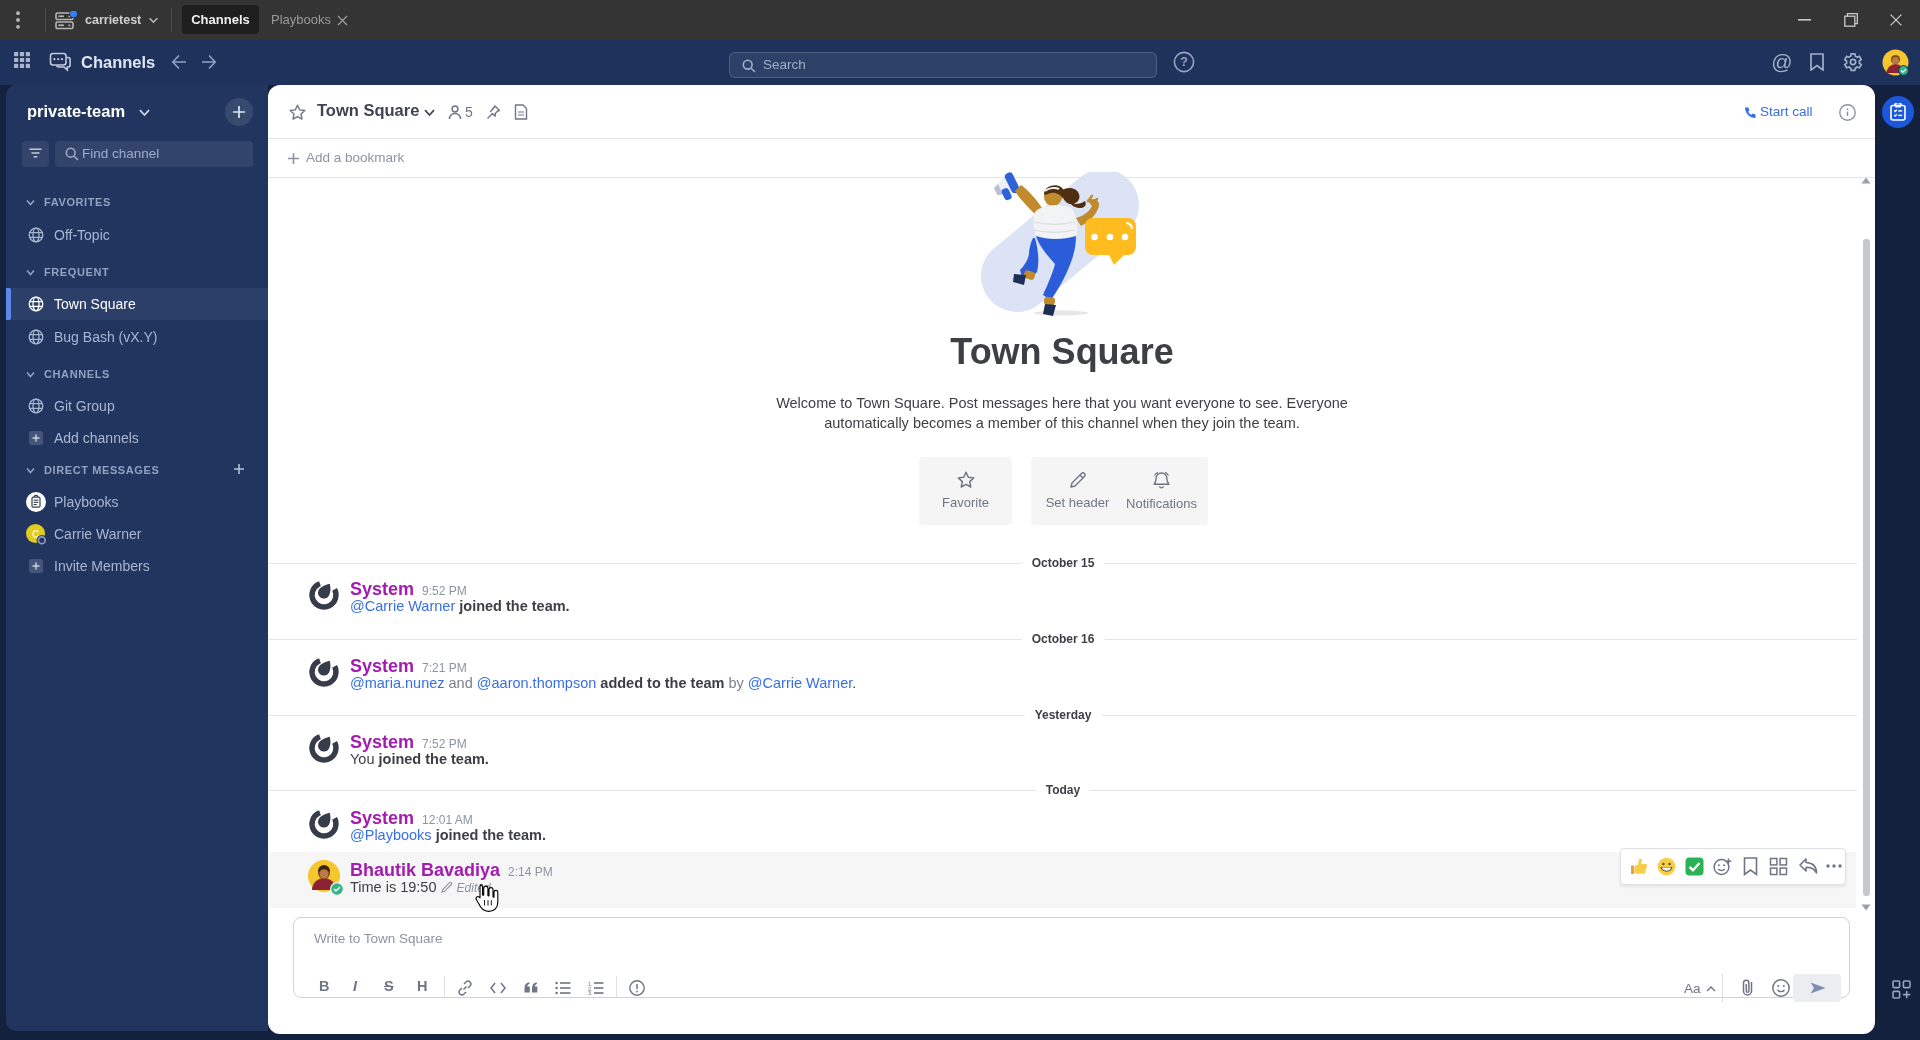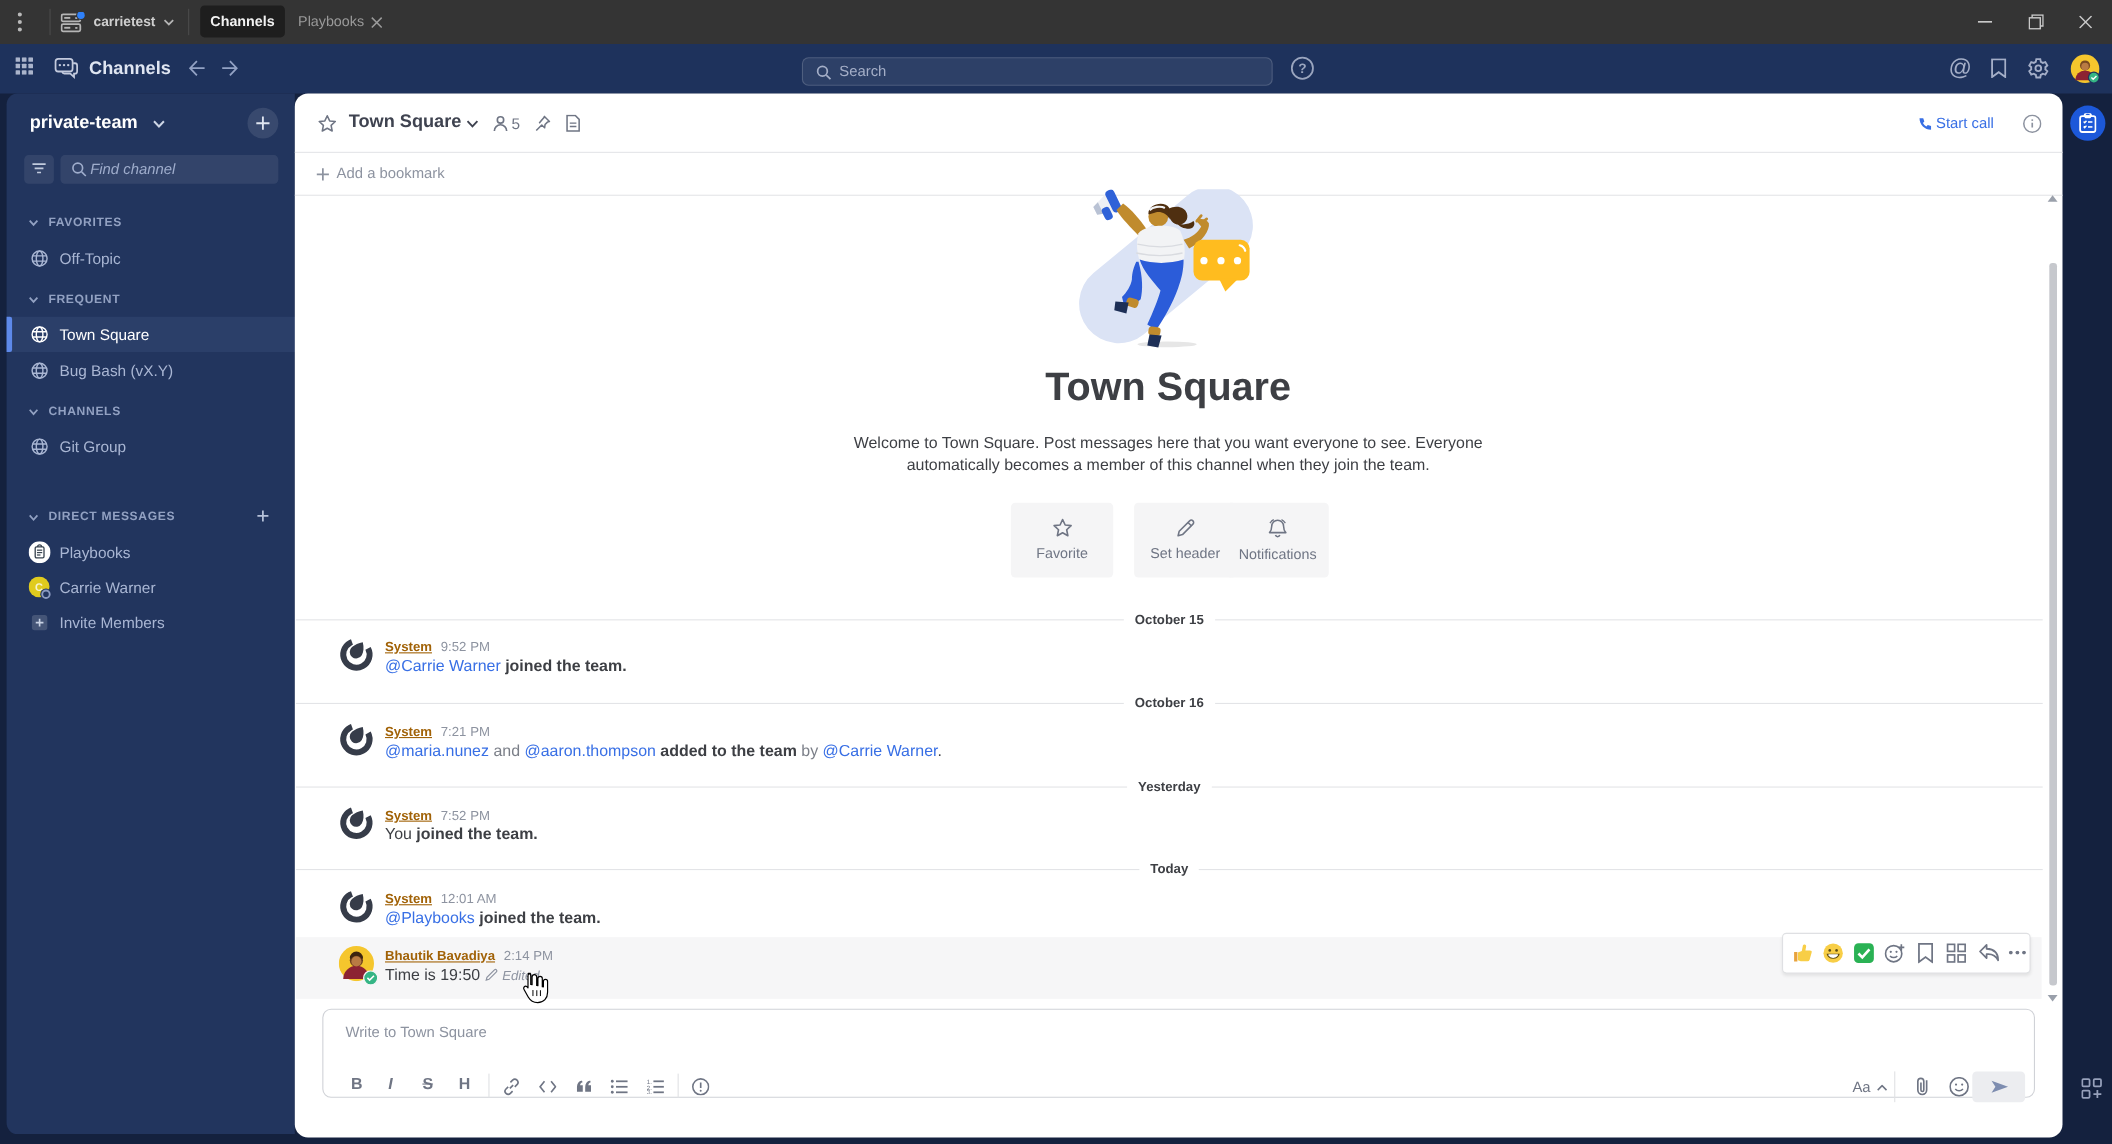--- a/index.html
+++ b/index.html
@@ -38,21 +38,21 @@
   #bookmarks { position:absolute; left:0; top:54px; width:1607px; height:39px; border-bottom:1px solid #e4e5e8; color:#8d93a0; font-size:13.5px; }
 
   
   .datediv { position:absolute; left:1px; width:1588px; height:1px; background:#e3e4e7; }
   .datediv span { position:absolute; left:50%; top:-10px; transform:translateX(-50%); background:#fff; padding:0 10px; font-size:12px; font-weight:bold; color:#3d3f44; line-height:20px; }
 
   
   .msg { position:absolute; left:40px; }
   .msg .avatar { position:absolute; left:0; top:0; width:32px; height:32px; }
   .msg .head { position:absolute; left:42px; top:0px; height:18px; white-space:nowrap; }
-  .msg .head b { font-size:12px; color:#a16207;text-decoration:underline; }
+  .msg .head b { font-size:18px; color:#a21caf; }
   .msg .head .time { font-size:12px; color:#8d93a0; margin-left:8px; }
   .msg .body { position:absolute; left:42px; top:19px; height:20px; font-size:14.5px; color:#3d3f44; white-space:nowrap; }
   .msg .body a { color:#386fe5; text-decoration:none; }
   .gr { color:#7b7f88; font-weight:normal; }
 
   
   .introbtn { position:absolute; top:372px; width:93px; height:68px; background:#f5f5f6; border-radius:4px; text-align:center; color:#6f7584; font-size:13px; }
   .introbtn svg { margin:14px auto 6px auto; }
 
   
@@ -196,21 +196,21 @@
         <path d="M0.5 1.2 H12.5"></path>
         <path d="M2.5 5 H10.5"></path>
         <path d="M4.7 8.8 H8.3"></path>
       </g>
     </svg>
   <div class="abs" style="left:49px;top:56px;width:198px;height:26px;border-radius:4px;background:rgba(255,255,255,0.08);"></div>
   <svg class="abs" style="left:59px;top:62px" width="14" height="14" viewBox="0 0 14 14">
       <circle cx="5.7" cy="5.7" r="4.4" fill="none" stroke="#9fadcc" stroke-width="1.5"></circle>
       <path d="M9.2 9.2 L13 13" stroke="#9fadcc" stroke-width="1.5"></path>
     </svg>
-  <div class="abs" style="left:76px;top:61px;font-size:13.5px;color:#9fadcc;font-style:italic;">Find channel</div>
+  <div class="abs" style="left:76px;top:61px;font-size:13.5px;color:#9fadcc;">Find channel</div>
 
   <svg class="chev-cat" style="top:113px" viewBox="0 0 9 9">
       <path d="M1 2.5 L4.5 6.5 L8 2.5" fill="none" stroke="#92a1c2" stroke-width="1.6"></path>
     </svg>
   <div class="sb-cat" style="top:111px;">FAVORITES</div>
   <div class="sb-row" style="top:134px;padding-left:10px;">
     <svg class="ico" viewBox="0 0 16 16">
         <g fill="none" stroke="#a9b6d3" stroke-width="1.3">
           <circle cx="8" cy="8" r="6.8"></circle>
           <ellipse cx="8" cy="8" rx="3" ry="6.8"></ellipse>
@@ -251,20 +251,27 @@
   <div class="sb-cat" style="top:283px;">CHANNELS</div>
   <div class="sb-row" style="top:305px;">
     <svg class="ico" viewBox="0 0 16 16">
         <g fill="none" stroke="#a9b6d3" stroke-width="1.3">
           <circle cx="8" cy="8" r="6.8"></circle>
           <ellipse cx="8" cy="8" rx="3" ry="6.8"></ellipse>
           <path d="M1.6 5.6 H14.4 M1.6 10.4 H14.4"></path>
         </g>
       </svg>
     <span class="lbl">Git Group</span>
+  </div>
+  <div class="sb-row" style="top:337px;">
+    <svg class="ico" viewBox="0 0 16 16">
+        <rect x="1" y="1" width="14" height="14" rx="2.5" fill="rgba(255,255,255,0.16)"></rect>
+        <path d="M8 4.5 V11.5 M4.5 8 H11.5" stroke="#c8d1e3" stroke-width="1.5"></path>
+      </svg>
+    <span class="lbl">Add channels</span>
   </div>
 
   <svg class="chev-cat" style="top:381px" viewBox="0 0 9 9">
       <path d="M1 2.5 L4.5 6.5 L8 2.5" fill="none" stroke="#92a1c2" stroke-width="1.6"></path>
     </svg>
   <div class="sb-cat" style="top:379px;">DIRECT MESSAGES</div>
   <svg class="abs" style="left:227px;top:378px" width="12" height="12" viewBox="0 0 12 12">
       <path d="M6 1 V11 M1 6 H11" stroke="#b6c1d9" stroke-width="1.6"></path>
     </svg>
   <div class="sb-row" style="top:401px;">

